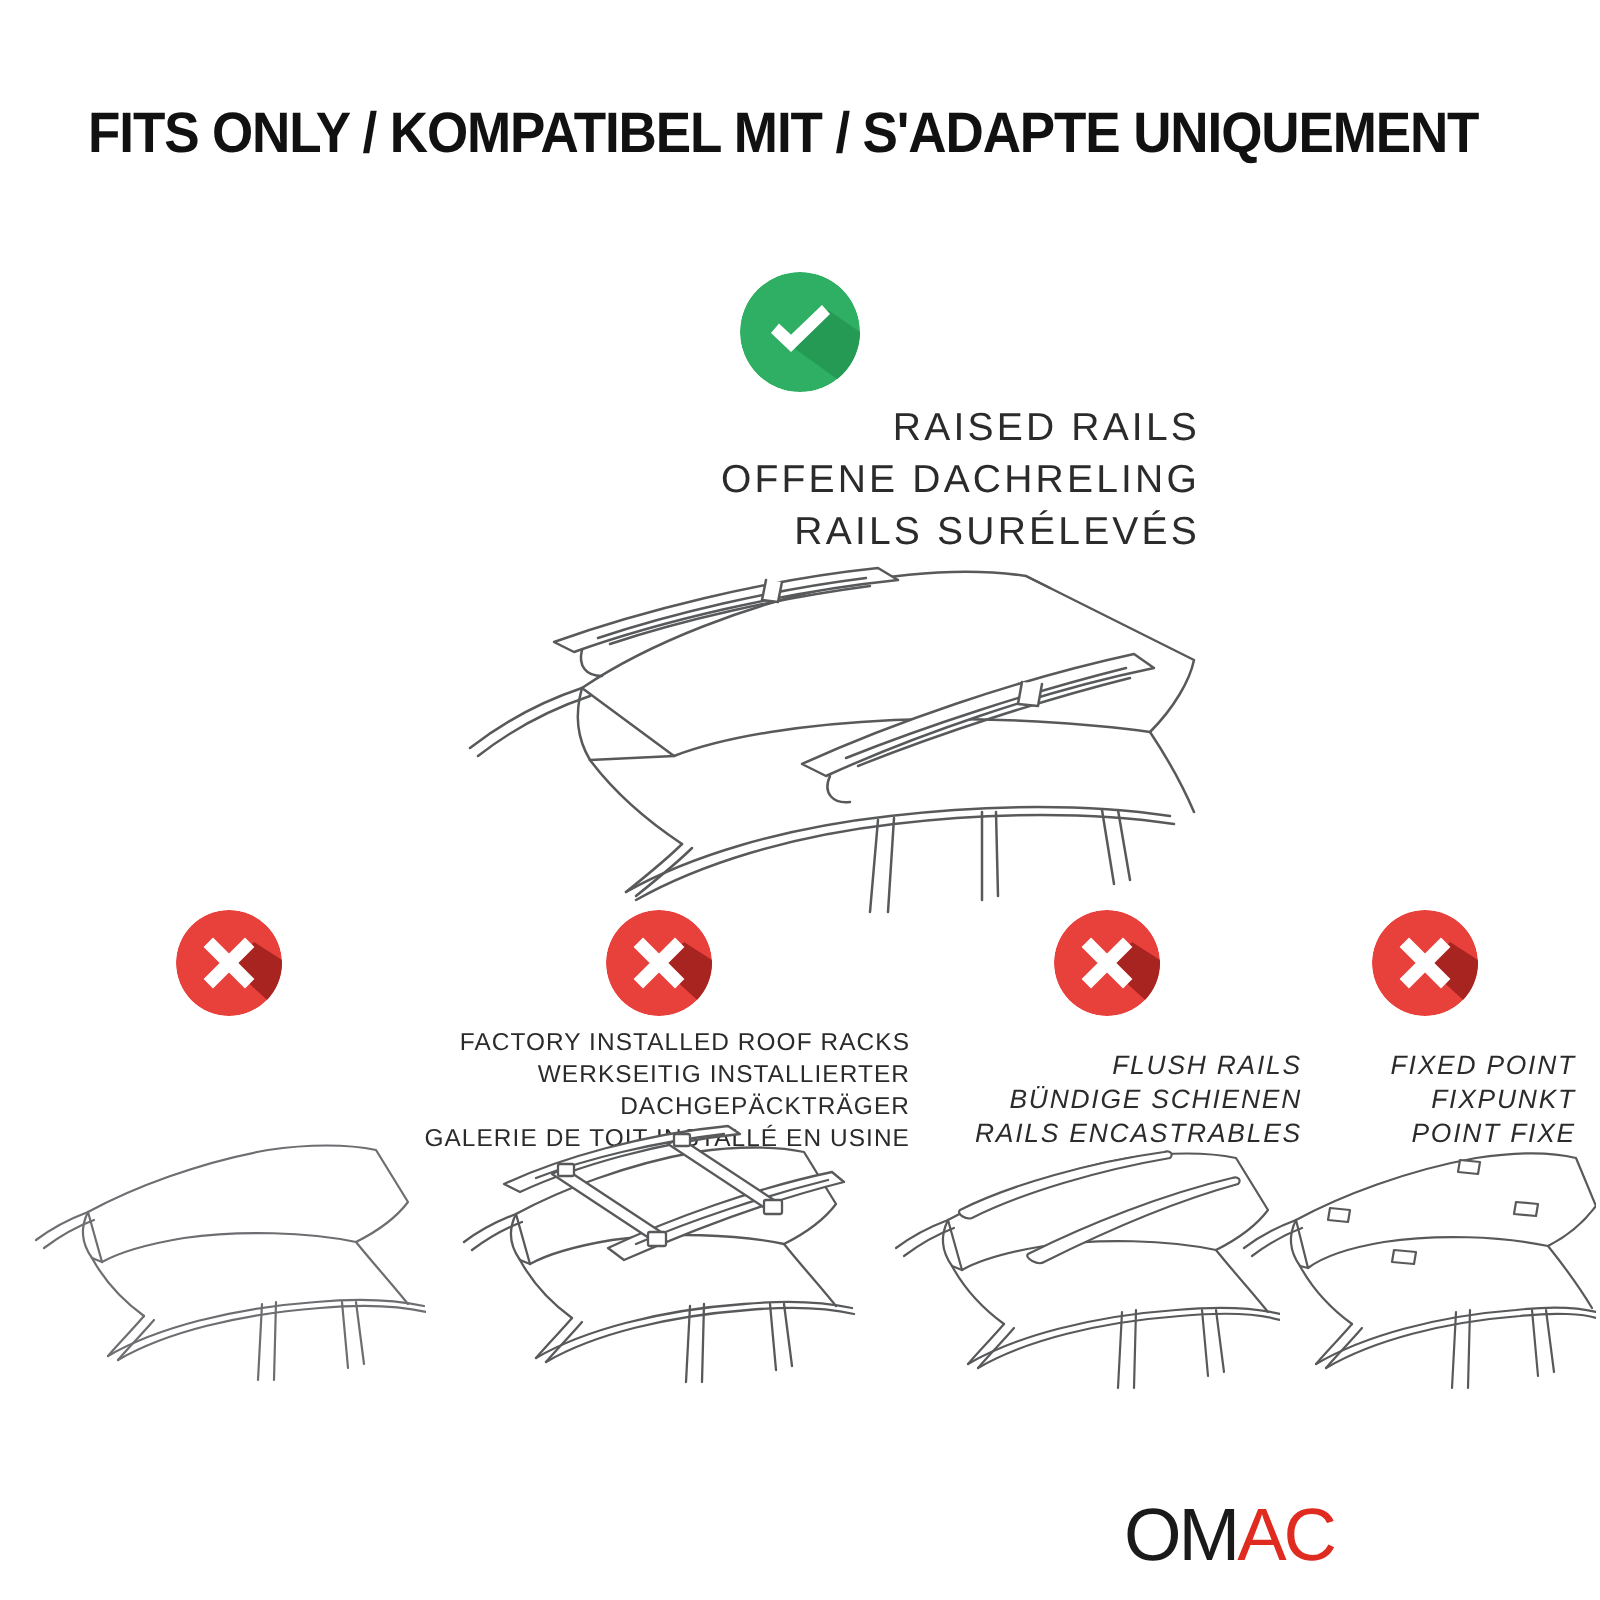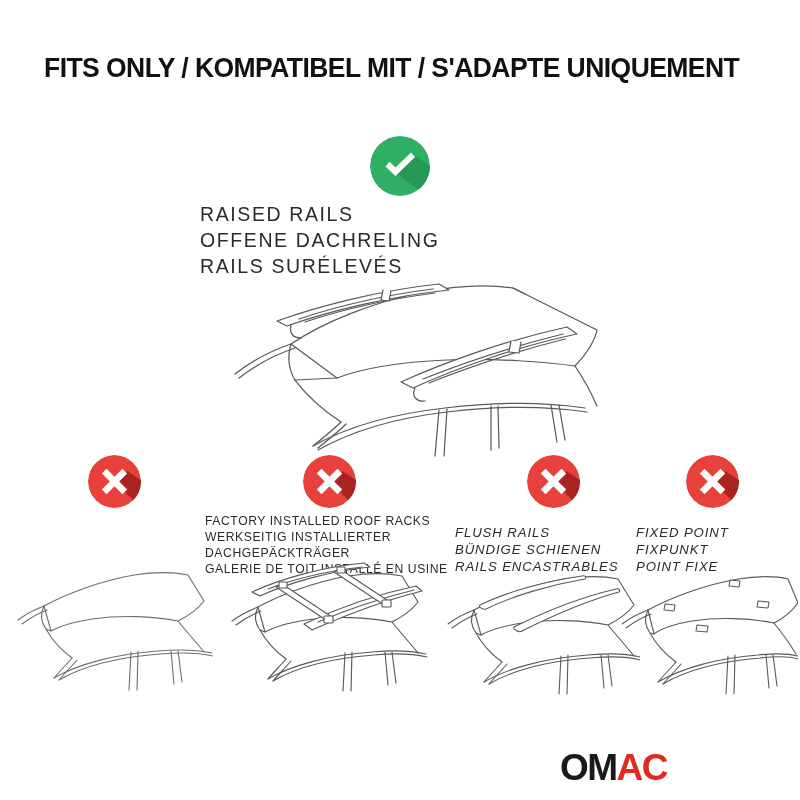--- a/index.html
+++ b/index.html
@@ -32,37 +32,37 @@
   .icon-badge{
     position:absolute;
     border-radius:50%;
     overflow:hidden;
   }
   .icon-badge svg{position:absolute;left:0;top:0;}
 
   
   .caption{
     position:absolute;
-    text-align:left;
+    text-align:right;
     color:#2b2b2b;
     font-weight:400;
     line-height:1.28;
     letter-spacing:1.1px;
     white-space:pre-line;
   }
   .caption.main{ font-size:19.5px; letter-spacing:1.6px; line-height:1.33;}
   .caption.small{ font-size:13.2px; letter-spacing:0.9px;}
   .caption.tiny{ font-size:12.2px; letter-spacing:0.55px; line-height:1.3;}
 
   
   .logo{
     position:absolute;
     right:22px; bottom:14px;
     font-size:37px;
-    font-weight:bold;
+    font-weight:normal;
     letter-spacing:-1.5px;
     line-height:1;
   }
   .logo .om{color:#1a1a1a;}
   .logo .ac{color:#e02b20;}
 
   .art{position:absolute;}
   .art svg{display:block;}
 </style>
 </head>

